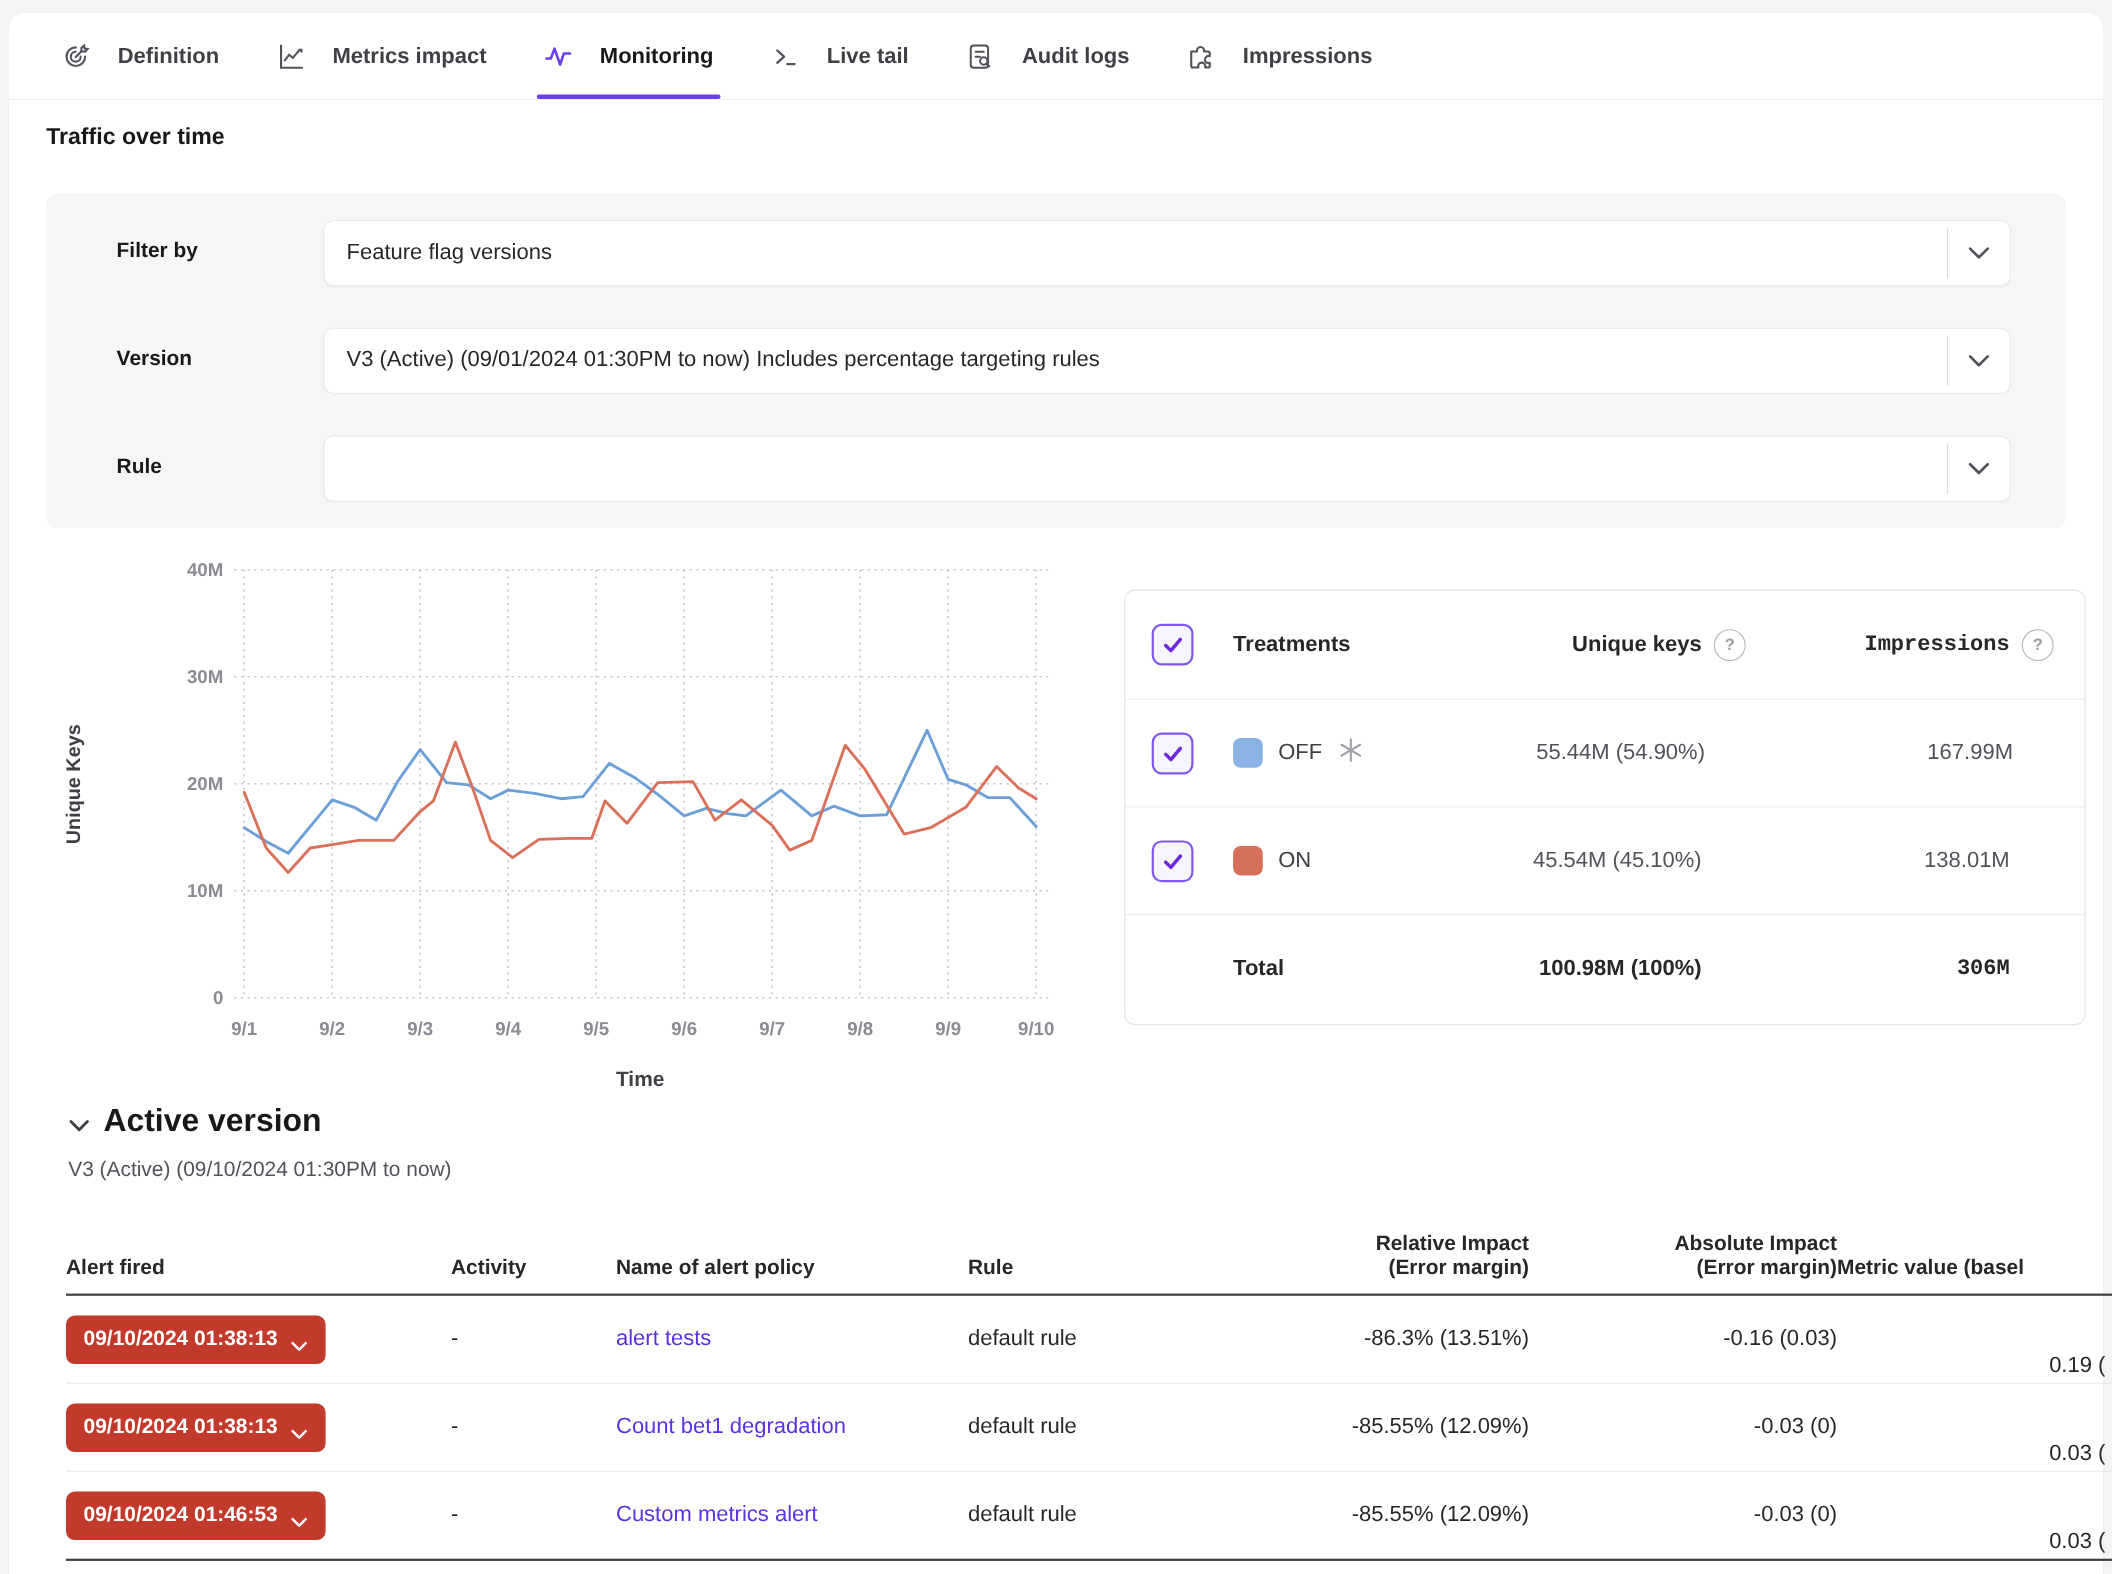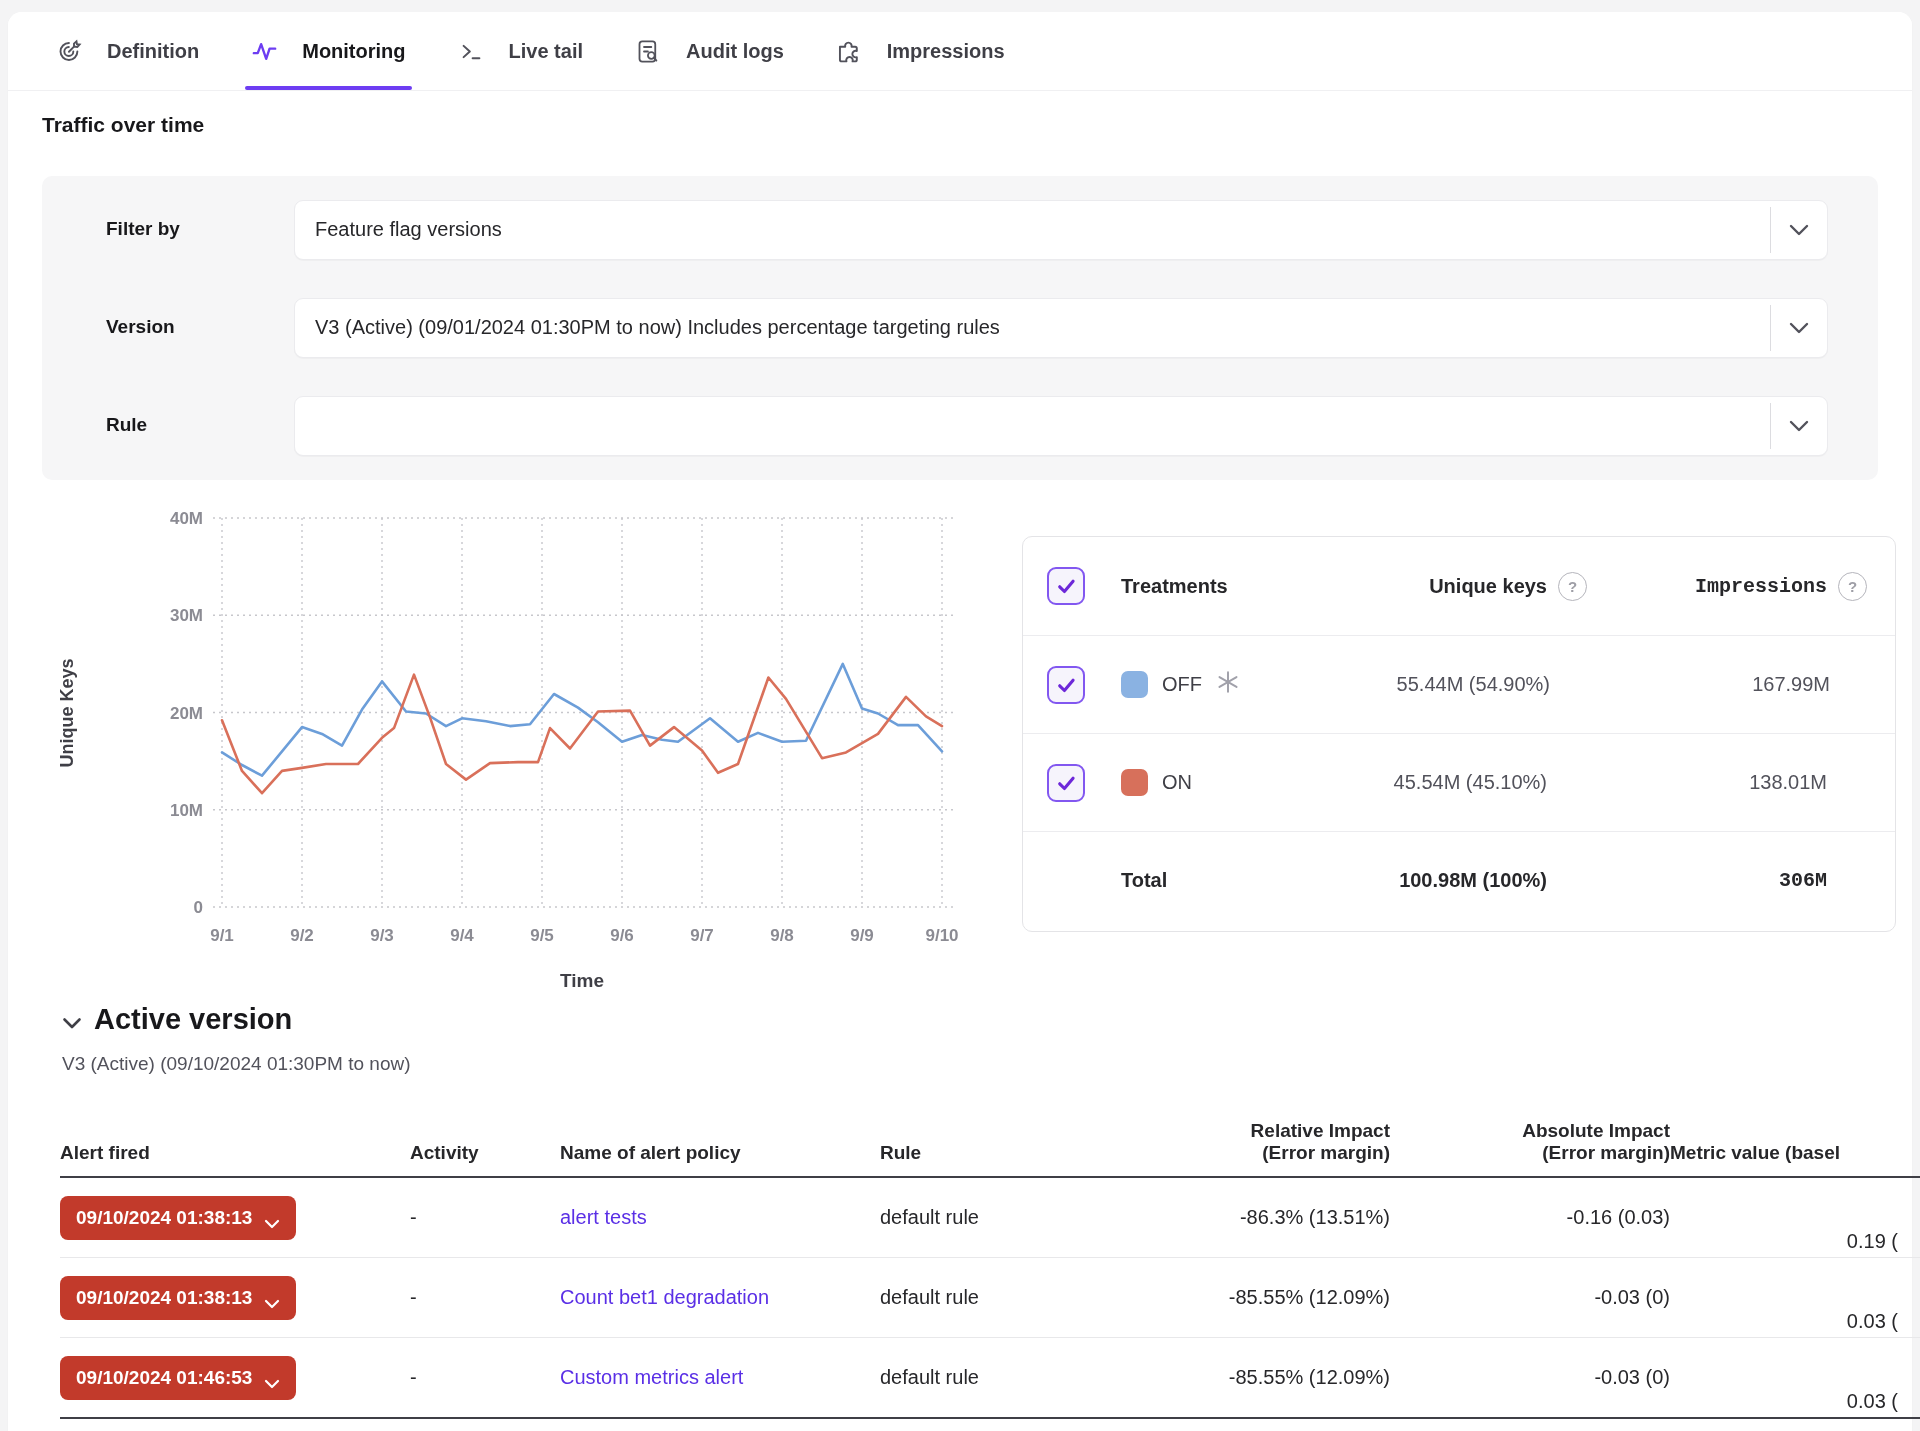--- a/index.html
+++ b/index.html
@@ -97,21 +97,21 @@
   .a-h{font-size:19px;font-weight:700;color:#27272a;white-space:nowrap;align-self:end;}
   .a-h.right{text-align:right;}
   .a-h .l2{display:block;}
   .a-row{
     display:grid;grid-template-columns:350px 150px 320px 210px 300px 280px 250px;
     align-items:center;height:79px;border-bottom:1px solid #e8e8ea;
   }
   .a-row.last{border-bottom:2px solid #3f3f46;}
   .a-cell{font-size:20px;color:#27272a;white-space:nowrap;}
   .a-cell.right{text-align:right;}
-  .a-cell.metric{padding-right:22px;margin-top:48px;}
+  .a-cell.metric{padding-right:6px;margin-top:48px;}
   .a-link{color:#5a2fe6;cursor:pointer;}
   .fired-badge{
     display:inline-flex;align-items:flex-end;gap:12px;
     background:#c23a2b;color:#ffffff;border-radius:8px;
     padding:11px 16px;font-size:19px;font-weight:700;cursor:pointer;white-space:nowrap;
   }
   .fired-badge svg{width:16px;height:10px;}
 </style>
 </head>
 <body>
@@ -122,20 +122,30 @@
   <div class="tab">
     <span class="tab-icon">
       <svg viewBox="0 0 24 24" fill="none" stroke="#52525b" stroke-width="1.7" stroke-linecap="round">
         <path d="M19 12a7.5 7.5 0 1 1-7.5-7.5"></path>
           <path d="M15.4 12a4 4 0 1 1-4-4"></path>
         <path d="M11.5 12.2 16 7.6"></path>
           <path d="M16 7.6V5l2.2-2 .4 2.4L21 5.8 19 8z"></path>
       </svg>
     </span>
     <span class="tab-label">Definition</span>
+  </div>
+  <div class="tab">
+    <span class="tab-icon">
+      <svg viewBox="0 0 24 24" fill="none" stroke="#52525b" stroke-width="1.7" stroke-linecap="round">
+        <path d="M4 3v18h17"></path>
+          <path d="M7 15l3.5-4.5 3 2.5 5.5-6.5"></path>
+          <path d="M19 6.5h1.5V8"></path>
+      </svg>
+    </span>
+    <span class="tab-label">Metrics impact</span>
   </div>
   <div class="tab active">
     <span class="tab-icon">
       <svg viewBox="0 0 24 24" fill="none" stroke="#6d3df2" stroke-width="2.1" stroke-linecap="round" stroke-linejoin="round">
         <path d="M2.5 13.5h3.5l3-8 4.5 13 3-9h5"></path>
       </svg>
     </span>
     <span class="tab-label">Monitoring</span>
   </div>
   <div class="tab">

